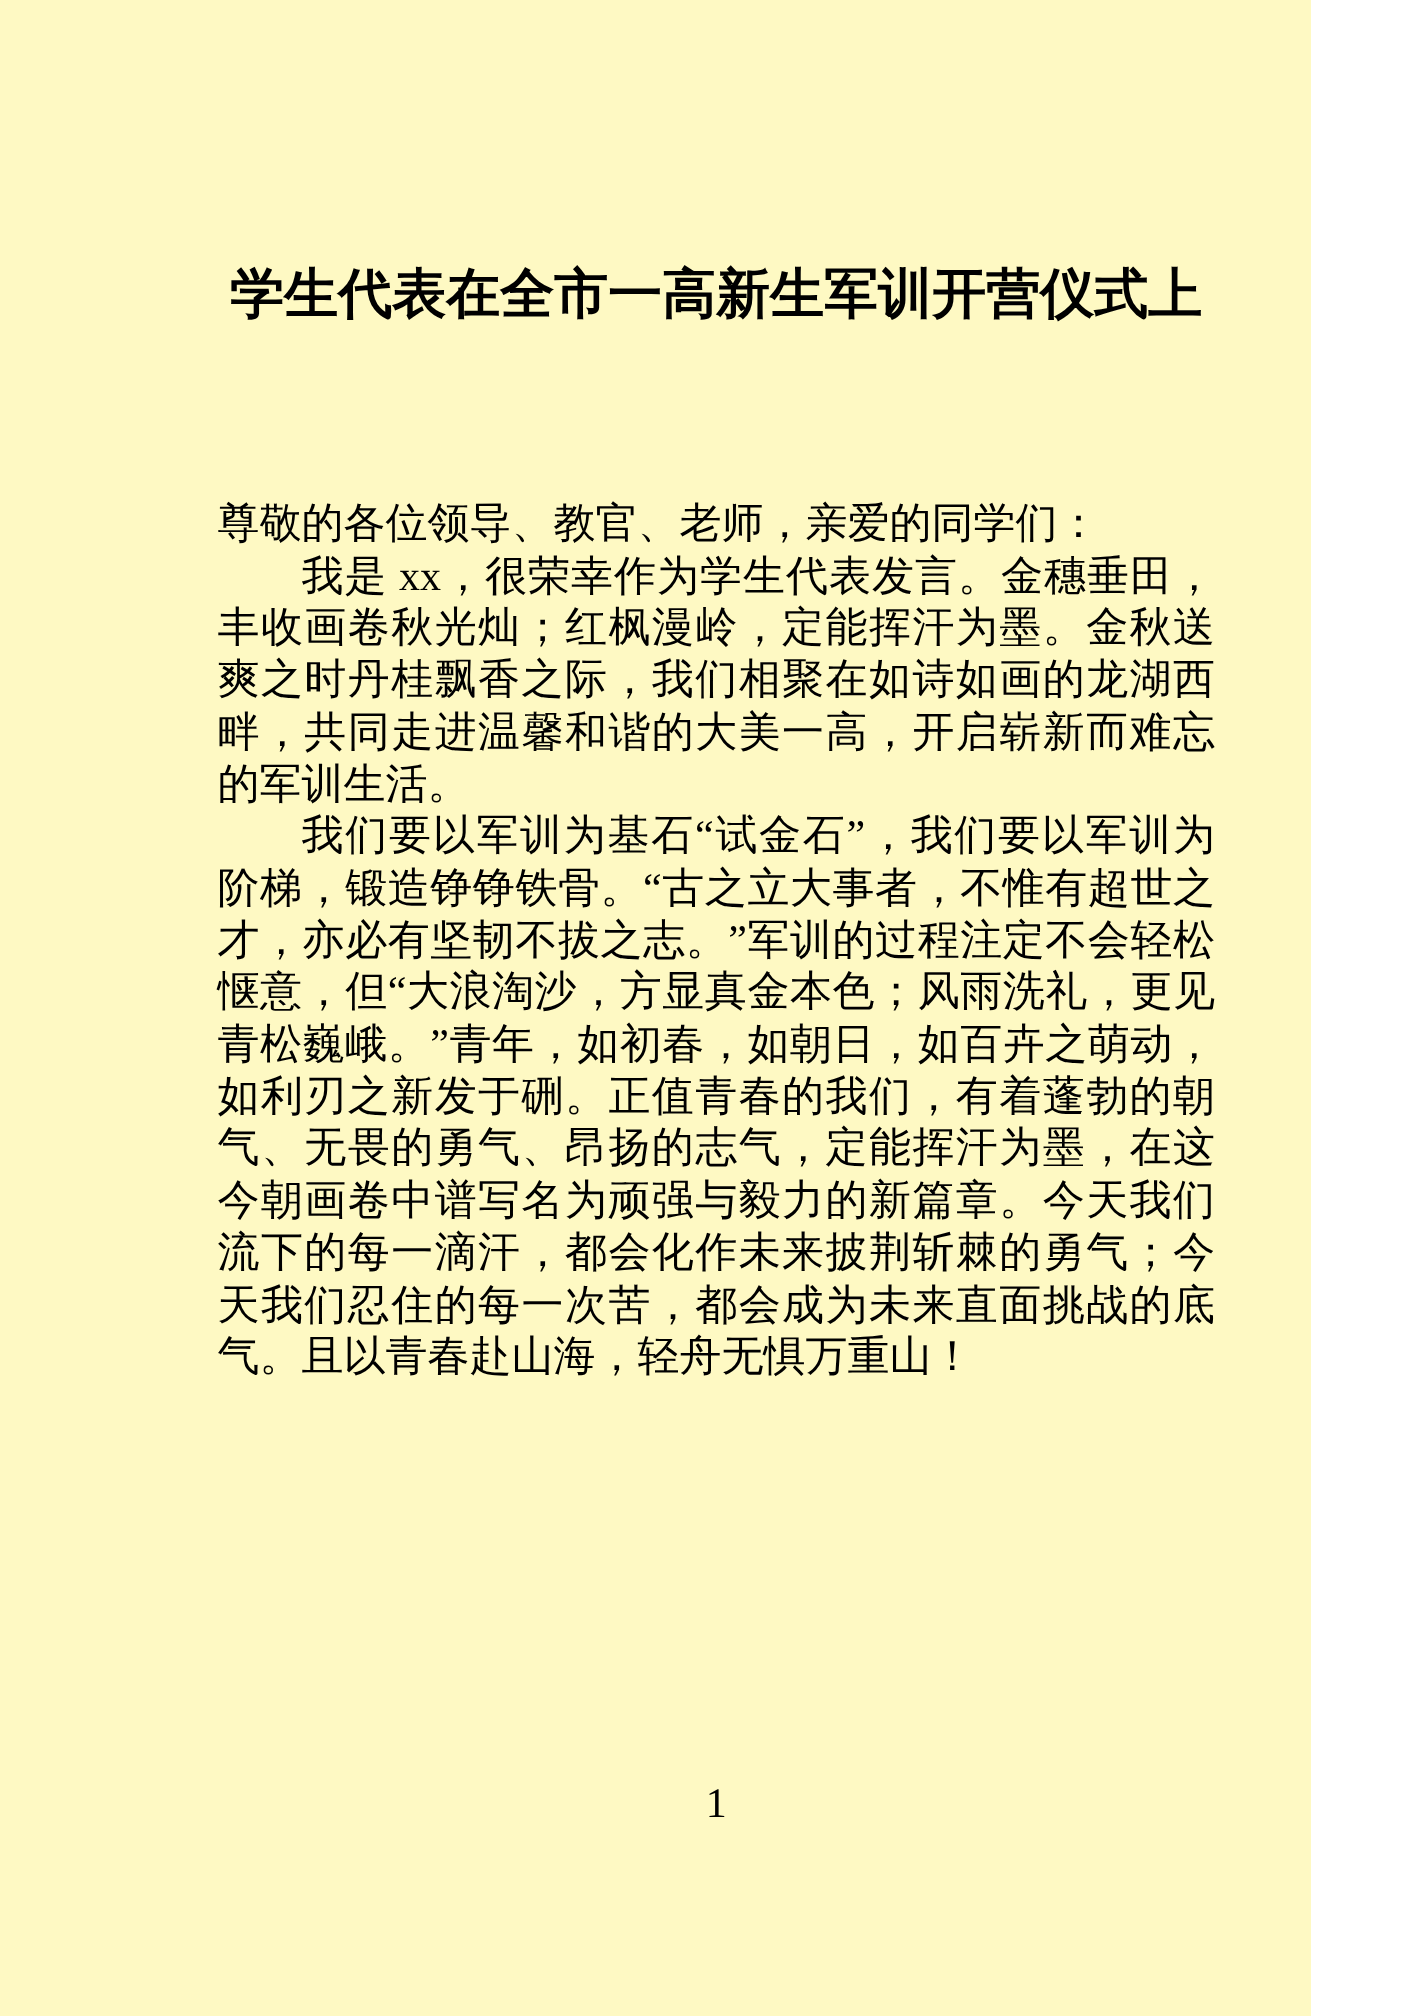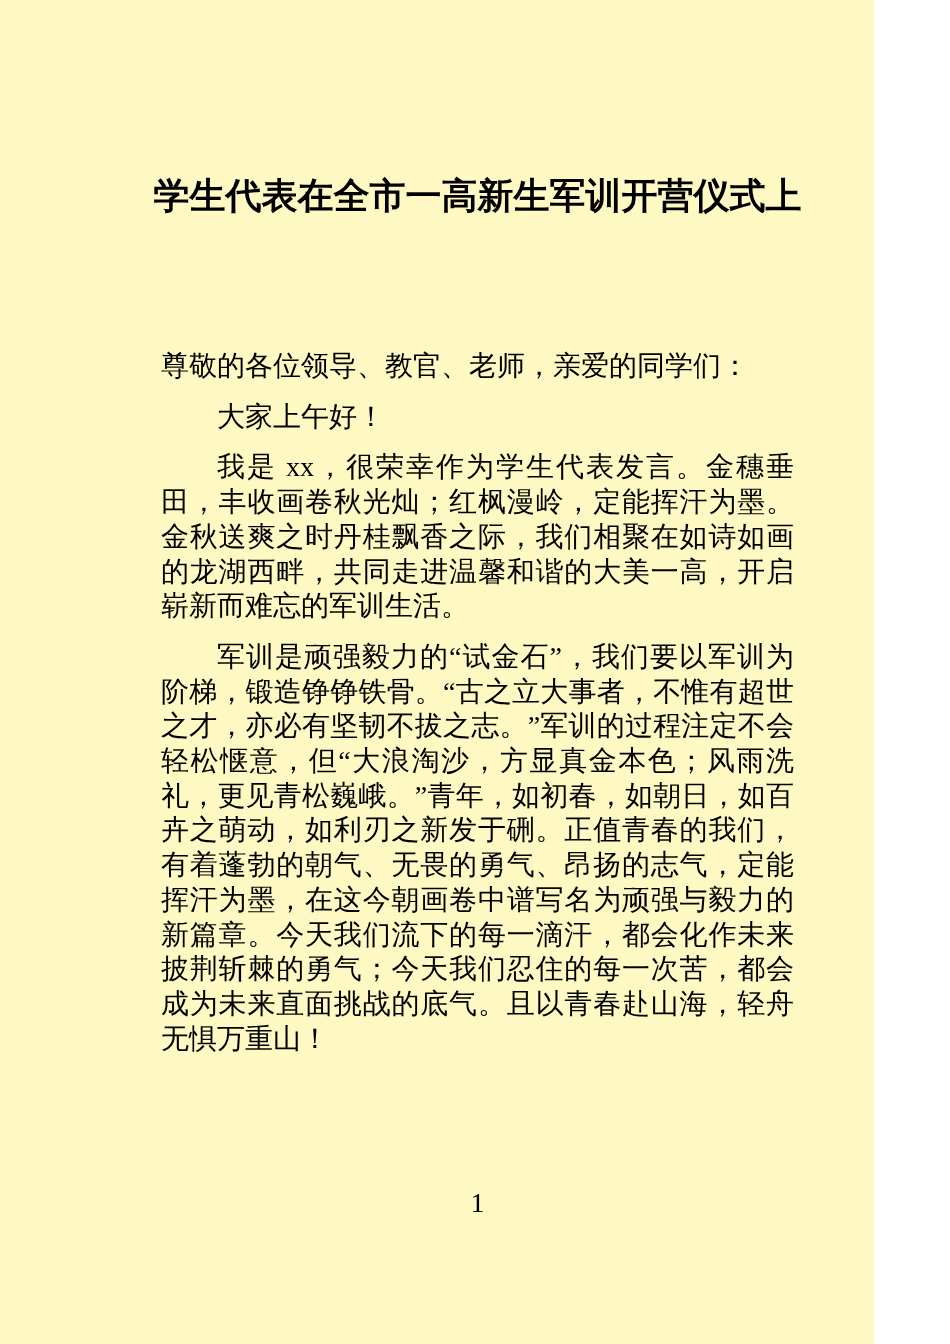--- a/index.html
+++ b/index.html
@@ -36,21 +36,21 @@
     top: 333px;
     left: 145px;
     width: 665px;
     font-family: "Liberation Serif", sans-serif;
     font-size: 28px;
     line-height: 34.7px;
     text-align: justify;
     color: #000000;
   }
   .para {
-    margin: 16px;
+    margin: 0;
     padding: 0;
   }
   .para.indent {
     text-indent: 2em;
   }
   .page-number {
     position: absolute;
     top: 1186px;
     left: 145px;
     width: 665px;
@@ -65,20 +65,19 @@
 <body>
 
 <div class="page">
 
   <h1 class="doc-title">
     <span class="title-line">学生代表在全市一高新生军训开营仪式上</span>
   </h1>
 
   <div class="doc-body">
     <p class="para">尊敬的各位领导、教官、老师，亲爱的同学们：</p>
-    <p class="para indent">大家上午好！</p>
     <p class="para indent">我是 xx，很荣幸作为学生代表发言。金穗垂田，丰收画卷秋光灿；红枫漫岭，定能挥汗为墨。金秋送爽之时丹桂飘香之际，我们相聚在如诗如画的龙湖西畔，共同走进温馨和谐的大美一高，开启崭新而难忘的军训生活。</p>
-    <p class="para indent">军训是顽强毅力的“试金石”，我们要以军训为阶梯，锻造铮铮铁骨。“古之立大事者，不惟有超世之才，亦必有坚韧不拔之志。”军训的过程注定不会轻松惬意，但“大浪淘沙，方显真金本色；风雨洗礼，更见青松巍峨。”青年，如初春，如朝日，如百卉之萌动，如利刃之新发于硎。正值青春的我们，有着蓬勃的朝气、无畏的勇气、昂扬的志气，定能挥汗为墨，在这今朝画卷中谱写名为顽强与毅力的新篇章。今天我们流下的每一滴汗，都会化作未来披荆斩棘的勇气；今天我们忍住的每一次苦，都会成为未来直面挑战的底气。且以青春赴山海，轻舟无惧万重山！</p>
+    <p class="para indent">我们要以军训为基石“试金石”，我们要以军训为阶梯，锻造铮铮铁骨。“古之立大事者，不惟有超世之才，亦必有坚韧不拔之志。”军训的过程注定不会轻松惬意，但“大浪淘沙，方显真金本色；风雨洗礼，更见青松巍峨。”青年，如初春，如朝日，如百卉之萌动，如利刃之新发于硎。正值青春的我们，有着蓬勃的朝气、无畏的勇气、昂扬的志气，定能挥汗为墨，在这今朝画卷中谱写名为顽强与毅力的新篇章。今天我们流下的每一滴汗，都会化作未来披荆斩棘的勇气；今天我们忍住的每一次苦，都会成为未来直面挑战的底气。且以青春赴山海，轻舟无惧万重山！</p>
   </div>
 
   <div class="page-number">1</div>
 
 </div>
 
 </body></html>

